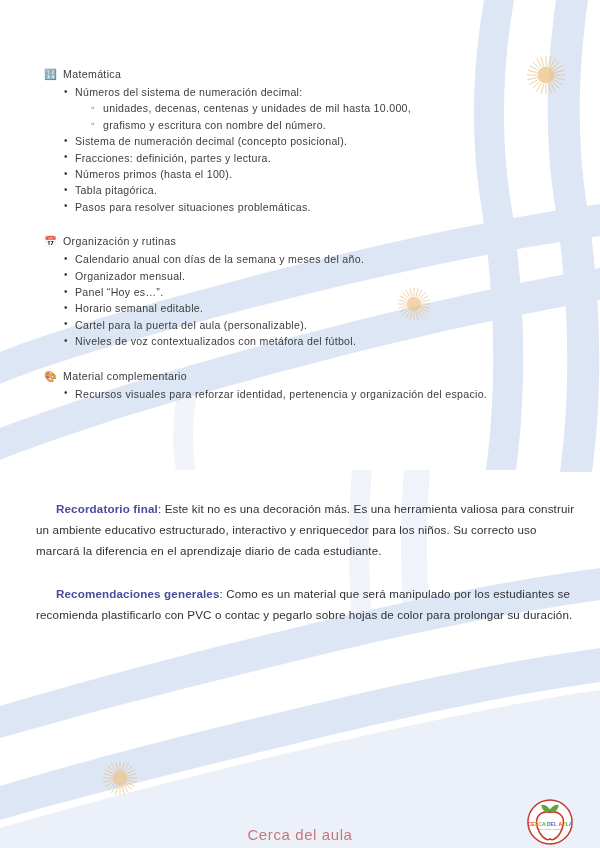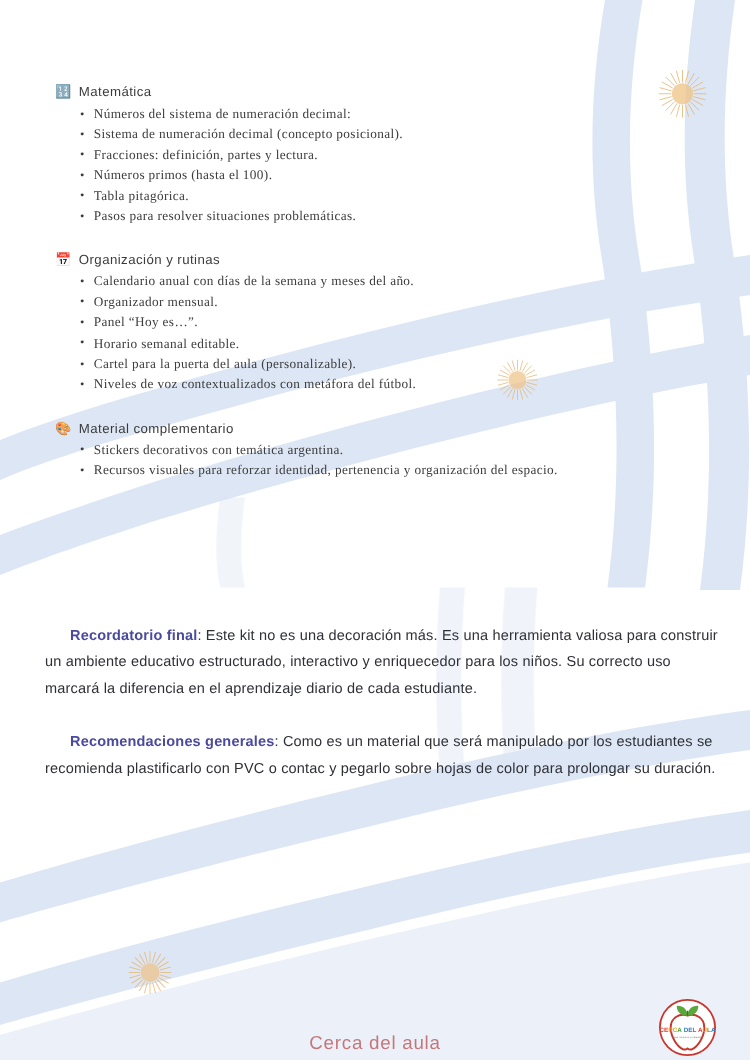--- a/index.html
+++ b/index.html
@@ -58,21 +58,20 @@
     line-height: 16px;
     display: inline-block;
     width: 13px;
     flex: none;
   }
 
   ul.lvl1 {
     list-style: none;
     margin: 0;
     padding: 0 0 0 26px;
-    font-family: Liberation Serif, serif;
   }
   ul.lvl1 > li {
     position: relative;
     font-size: 10.6px;
     line-height: 16.4px;
     color: #3d3d3d;
     letter-spacing: .3px;
     padding-left: 11px;
   }
   ul.lvl1 > li::before {
@@ -279,20 +278,24 @@
   <div class="content">
 
     <div class="section-block">
       <div class="section-head">
         <span class="section-emoji">🔢</span>
         <span>Matemática</span>
       </div>
       <ul class="lvl1">
         <li>
           <span>Números del sistema de numeración decimal:</span>
+          <ul class="lvl2">
+            <li>unidades, decenas, centenas y unidades de mil hasta 10.000,</li>
+            <li>grafismo y escritura con nombre del número.</li>
+          </ul>
         </li>
         <li>Sistema de numeración decimal (concepto posicional).</li>
         <li>Fracciones: definición, partes y lectura.</li>
         <li>Números primos (hasta el 100).</li>
         <li>Tabla pitagórica.</li>
         <li>Pasos para resolver situaciones problemáticas.</li>
       </ul>
     </div>
 
     <div class="section-block">
@@ -309,21 +312,20 @@
         <li>Niveles de voz contextualizados con metáfora del fútbol.</li>
       </ul>
     </div>
 
     <div class="section-block last">
       <div class="section-head">
         <span class="section-emoji">🎨</span>
         <span>Material complementario</span>
       </div>
       <ul class="lvl1">
-        <li>Stickers decorativos con temática argentina.</li>
         <li>Recursos visuales para reforzar identidad, pertenencia y organización del espacio.</li>
       </ul>
     </div>
 
   </div>
 
   <div class="closing">
     <p class="para">
       <span class="lead">Recordatorio final</span><span>: Este kit no es una decoración más. Es una herramienta valiosa para construir un ambiente educativo estructurado, interactivo y enriquecedor para los niños. Su correcto uso marcará la diferencia en el aprendizaje diario de cada estudiante.</span>
     </p>

